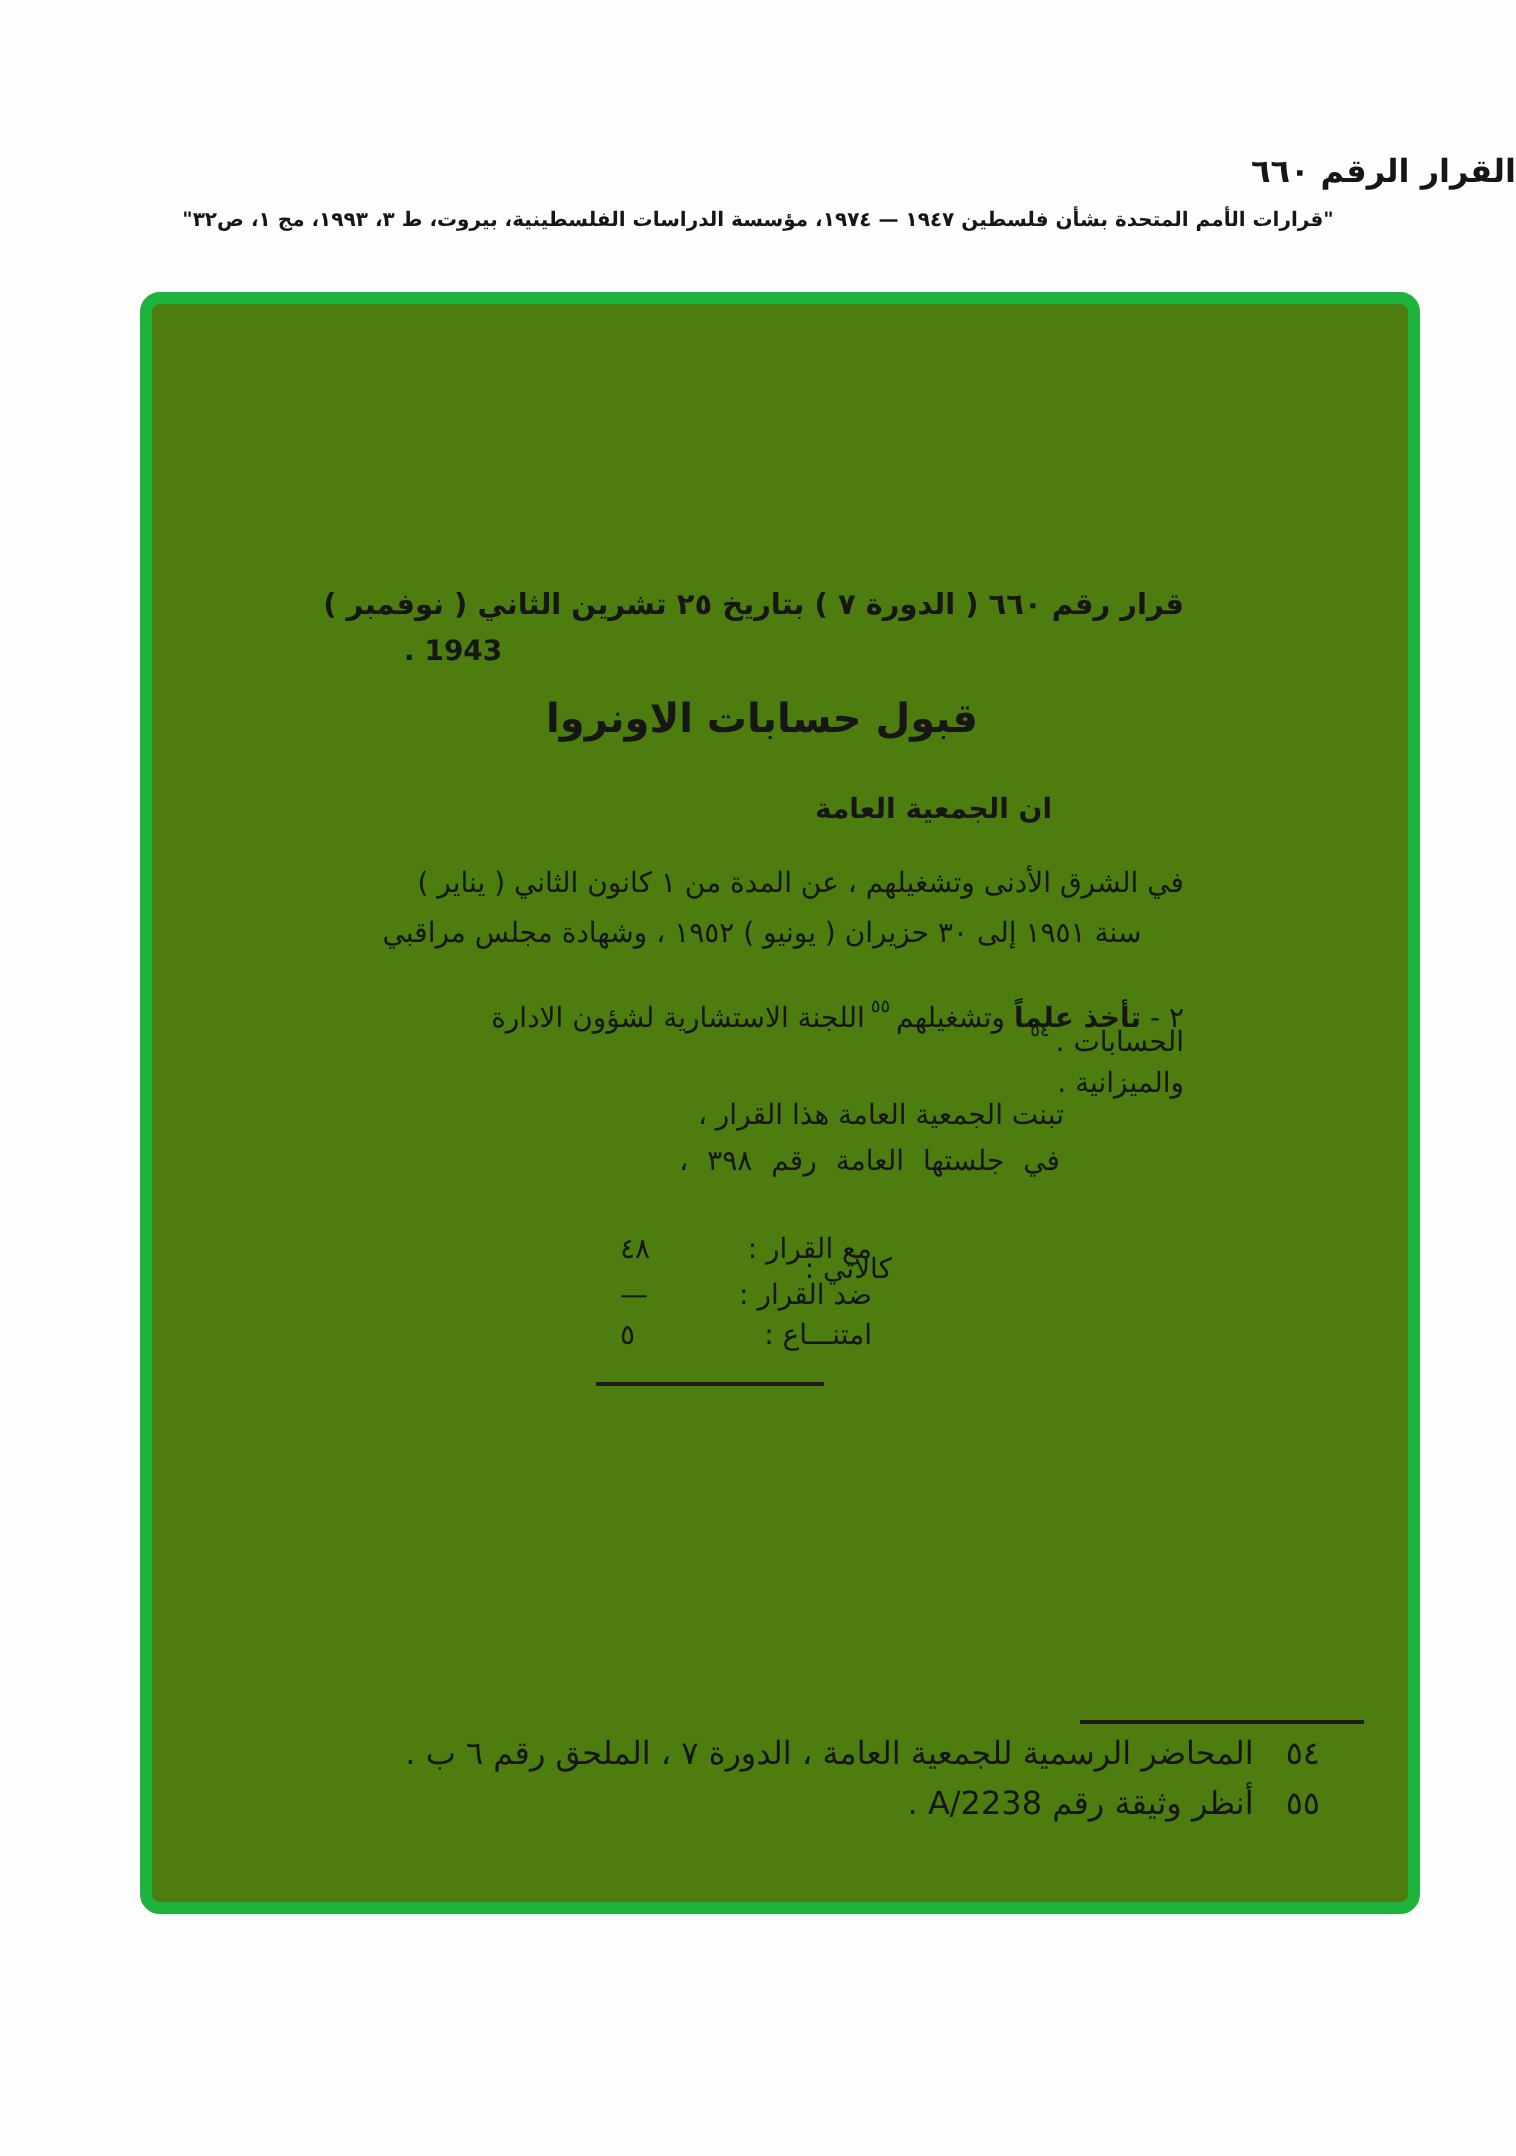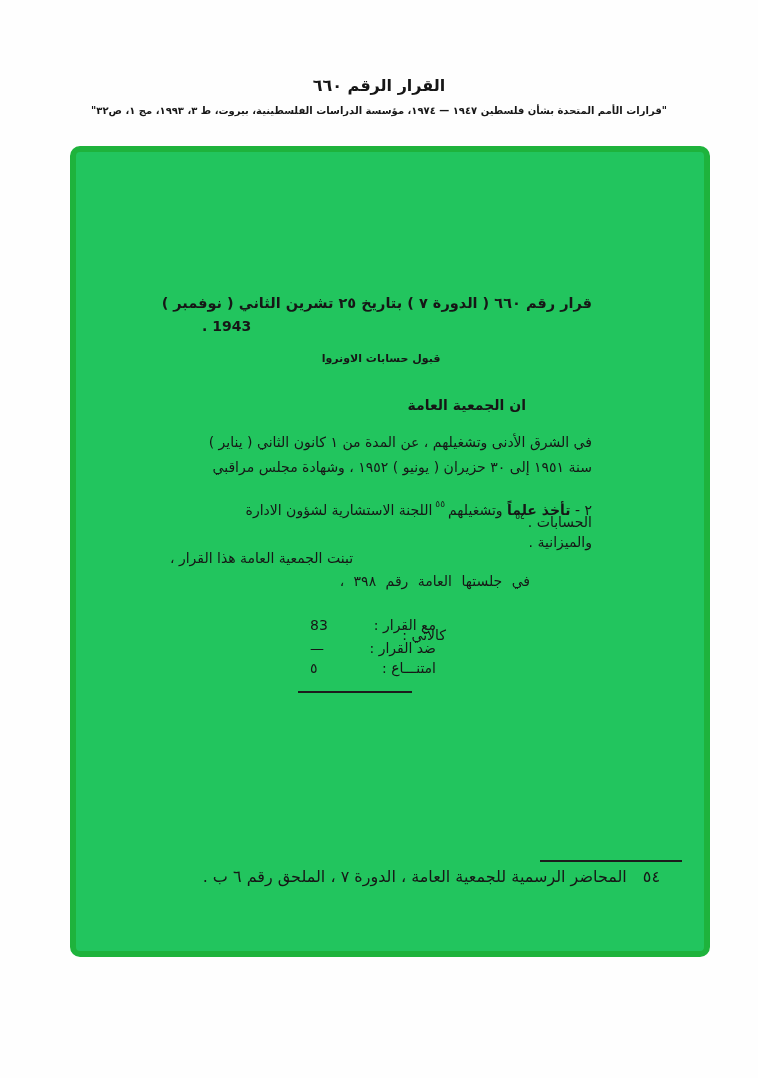--- a/index.html
+++ b/index.html
@@ -2,51 +2,51 @@
 <html lang="ar"><head>
 <meta charset="utf-8">
 <style>
   html,body{margin:0;padding:0;}
   body{
     width:758px;height:1078px;position:relative;overflow:hidden;
     background:#fefefe;color:#161616;
     font-family:"DejaVu Sans", sans-serif;
   }
   .doc-title{
-    position:absolute;top:76px;left:0;right:0;text-align:center;
+    position:absolute;top:76px;left:0;right:0;text-align:right;
     font-size:16px;font-weight:700;direction:rtl;
   }
   .doc-citation{
     position:absolute;top:105px;left:0;right:0;text-align:center;
     font-size:10px;font-weight:700;direction:rtl;white-space:nowrap;
     letter-spacing:-0.1px;
   }
   .frame{
     position:absolute;left:70px;top:146px;width:640px;height:811px;
     box-sizing:border-box;border:6px solid #1eb33c;border-radius:10px;
-    background:#22c55e;
+    background:#4d7c0f;
     text-decoration:underline;
   }
   .content{
     position:absolute;left:94px;top:0;width:422px;height:100%;
     direction:rtl;font-size:14px;
   }
   .content > div{position:absolute;width:100%;white-space:nowrap;line-height:20px;}
   .h-line1{top:141px;text-align:right;font-weight:700;font-size:14.5px;}
   .h-line2{top:164px;text-align:left;padding-left:32px;box-sizing:border-box;font-weight:700;}
-  .sec-title{top:197px;text-align:center;font-weight:700;font-size:11px;}
+  .sec-title{top:197px;text-align:center;font-weight:700;font-size:20px;}
   .opener{top:243px;text-align:right;padding-right:66px;box-sizing:border-box;font-weight:700;}
   .p-line{text-align:right;}
   .p1l1{top:252px;padding-right:4px;box-sizing:border-box;}
   .p1l2{top:280px;}
-  .p1l3{top:305px;}
+  .p1l3{top:305px;text-align:center;}
   .p1l4{top:323px;margin-top:33px;}
   .p2l1{top:344px;}
   .p2l2{top:368px;margin-top:12px;}
-  .c1{top:396px;text-align:left;padding-right:60px;box-sizing:border-box;}
+  .c1{top:396px;text-align:right;padding-right:60px;box-sizing:border-box;}
   .c2{top:419px;text-align:right;padding-right:62px;box-sizing:border-box;word-spacing:5px;}
   .c3{top:441px;text-align:right;padding-right:146px;box-sizing:border-box;margin-top:32px;}
   .b{font-weight:700;}
   sup{font-size:9px;position:relative;top:-2px;margin:0 3px;}
   .vote{
     top:auto;
     position:absolute;right:156px !important;width:126px !important;
     display:flex;justify-content:space-between;direction:rtl;
   }
   .v1{top:463px !important;}
@@ -88,32 +88,33 @@
 
     <div class="p-line p2l1"><span>٢ - </span><span class="b">تأخذ علماً</span><span> وتشغيلهم</span><sup>٥٥</sup><span>اللجنة الاستشارية لشؤون الادارة</span></div>
     <div class="p-line p2l2">والميزانية .</div>
 
     <div class="c1">تبنت الجمعية العامة هذا القرار ،</div>
     <div class="c2">في جلستها العامة رقم ٣٩٨ ،</div>
     <div class="c3">كالآتي :</div>
 
     <div class="vote v1">
         <span class="vlabel">مع القرار :</span>
-        <span class="vvalue">83</span>
+        <span class="vvalue">٤٨</span>
       </div>
     <div class="vote v2">
         <span class="vlabel">ضد القرار :</span>
         <span class="vvalue">—</span>
       </div>
     <div class="vote v3">
         <span class="vlabel">امتنـــاع :</span>
         <span class="vvalue">٥</span>
       </div>
 
     <div class="votes-rule"></div>
   </div>
 
   <div class="fn-sep"></div>
 
   <div class="footnotes">
     <div class="fn"><span class="fn-marker">٥٤</span><span class="fn-text">المحاضر الرسمية للجمعية العامة ، الدورة ٧ ، الملحق رقم ٦ ب .</span></div>
+    <div class="fn"><span class="fn-marker">٥٥</span><span class="fn-text">أنظر وثيقة رقم A/2238 .</span></div>
   </div>
 </div>
 
 </body></html>

